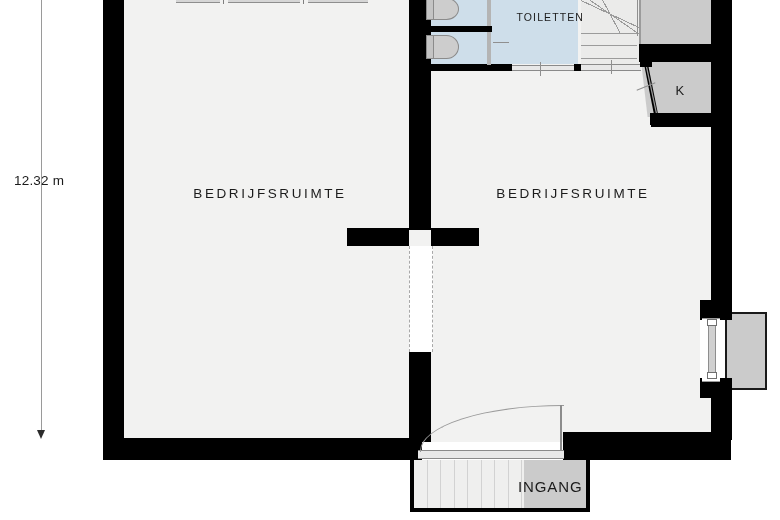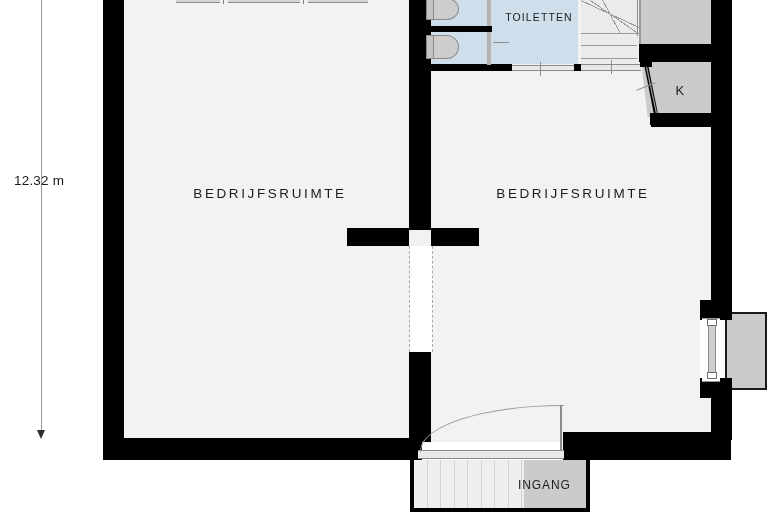--- a/index.html
+++ b/index.html
@@ -63,31 +63,31 @@
     color: #1b1b1b;
     letter-spacing: 2.6px;
     white-space: nowrap;
     text-align: center;
   }
   .room-label-sm {
     font-size: 10.5px;
     color: #1b1b1b;
     letter-spacing: 1.1px;
     white-space: nowrap;
-    text-align: center;
+    text-align: right;
   }
   .room-label-k {
     font-size: 13px;
     color: #1b1b1b;
     letter-spacing: 0.5px;
     white-space: nowrap;
     text-align: center;
   }
   .room-label-ing {
-    font-size: 12px;
+    font-size: 15px;
     color: #1b1b1b;
     letter-spacing: 0.9px;
     white-space: nowrap;
     text-align: left;
   }
 
   
   .win-frame {
     background: #ffffff;
     border-top: 1px solid #9b9b9b;

